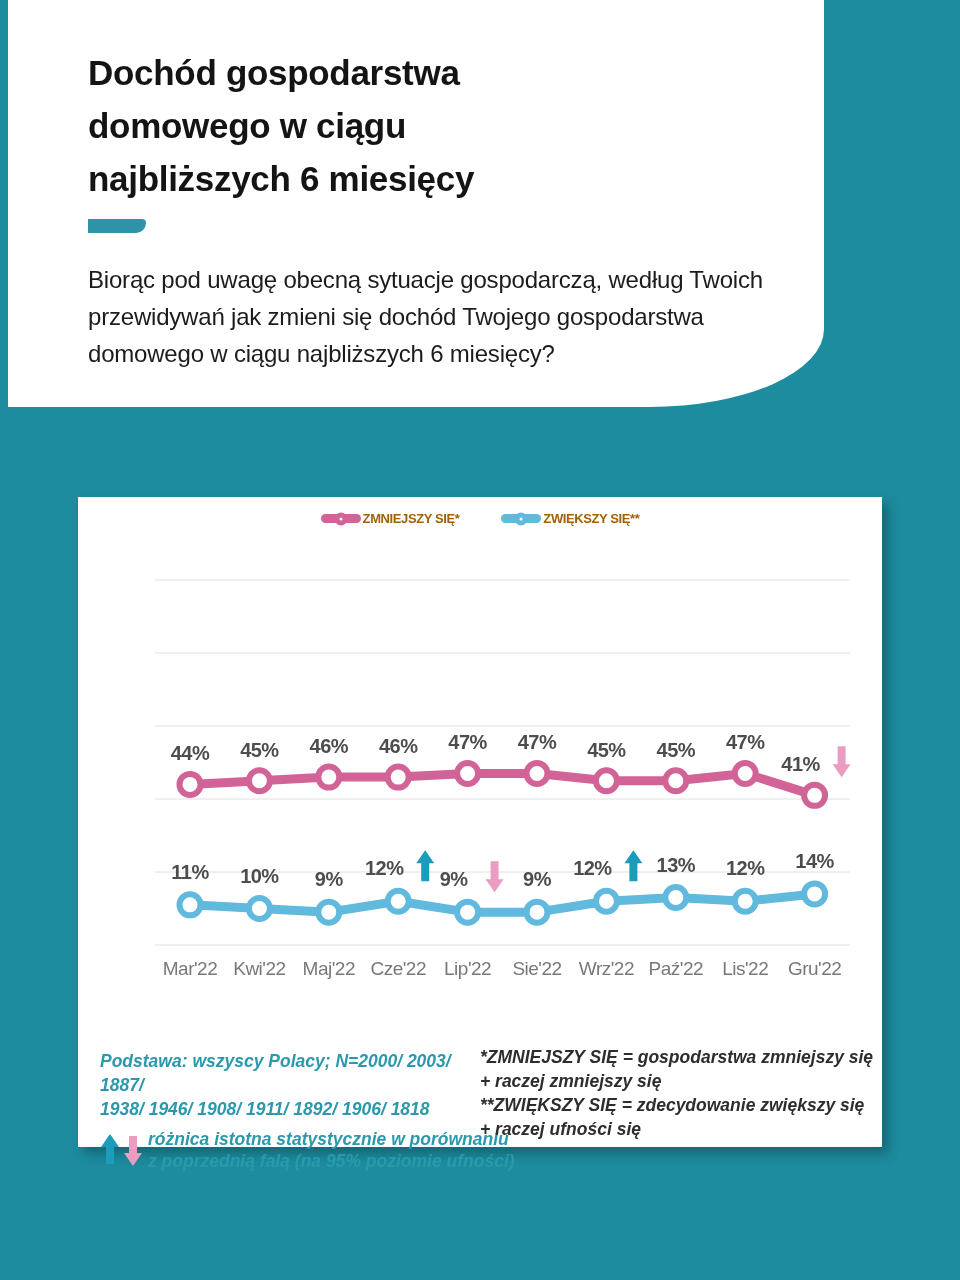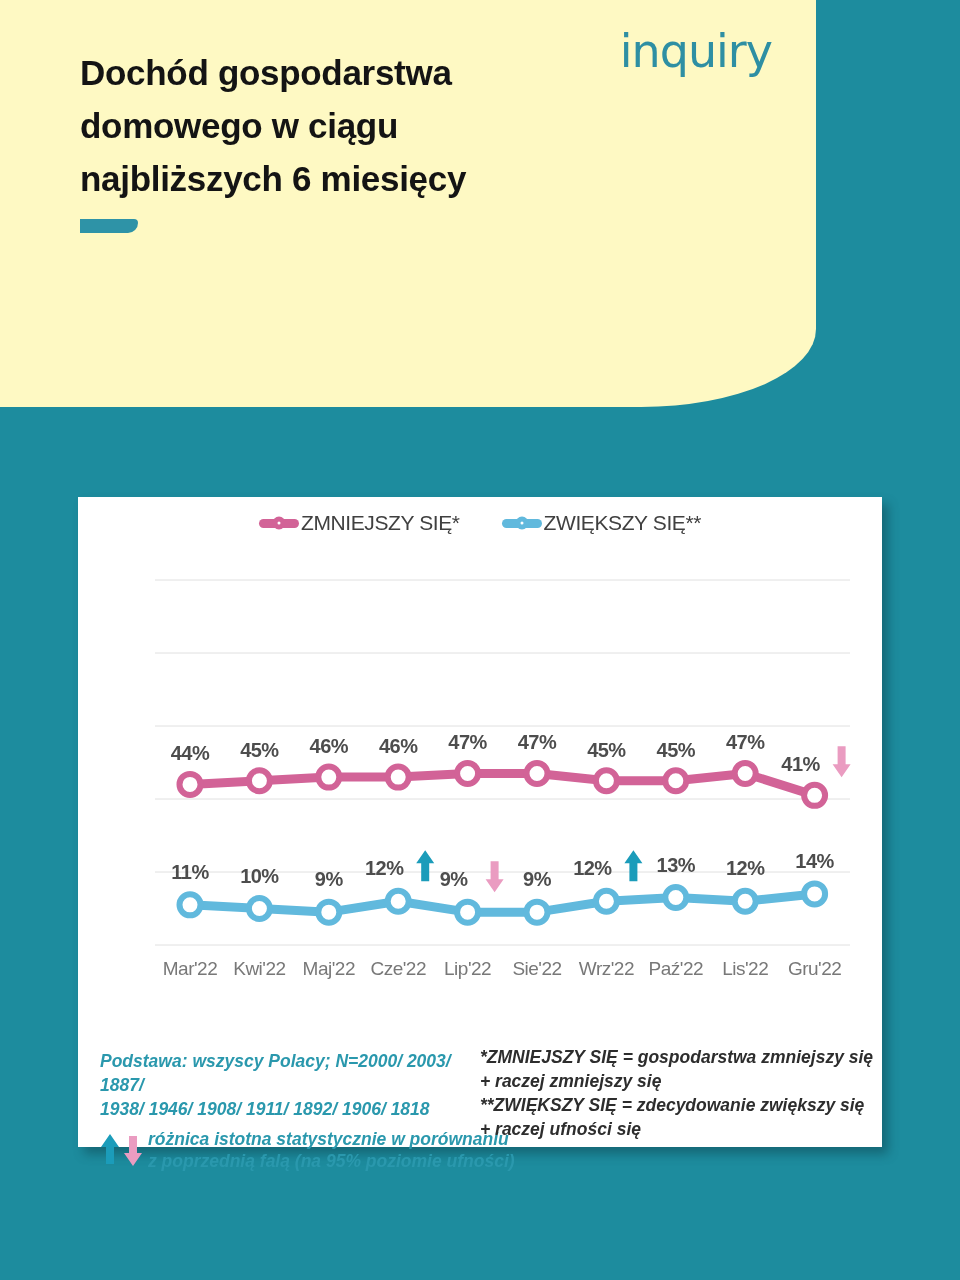--- a/index.html
+++ b/index.html
@@ -1,40 +1,40 @@
 <!DOCTYPE html>
 <html><head>
 <meta charset="utf-8">
 <style>
   * { margin:0; padding:0; box-sizing:border-box; }
   body { font-family:"Liberation Sans", sans-serif; }
   .page { position:relative; width:960px; height:1280px; background:#1d8c9e; overflow:hidden; }
 
-  .header { position:absolute; left:0; top:0; width:816px; height:407px; background:#fef9c3;
+  .header { position:absolute; left:8px; top:0; width:816px; height:407px; background:#ffffff;
             border-bottom-right-radius:175px 78px; }
   .logo { position:absolute; right:44px; top:24px; font-size:46px; font-weight:400;
           letter-spacing:-1px; color:#2e8fa3; font-family:"DejaVu Sans", sans-serif; }
   .title { position:absolute; left:80px; top:46px; font-size:35px; font-weight:700;
            color:#141414; line-height:53px; letter-spacing:-0.3px; }
   .accent-bar { position:absolute; left:80px; top:219px; width:58px; height:14px;
                 background:#2e93a7; border-radius:0 6px 15px 0; }
   .question { position:absolute; left:80px; top:261px; font-size:24px; color:#1c1c1c;
               line-height:37px; letter-spacing:-0.2px; }
 
   .card { position:absolute; left:78px; top:497px; width:804px; height:650px; background:#ffffff;
           box-shadow:6px 7px 10px rgba(10,60,70,0.45); }
 
   .legend { position:absolute; left:0; top:14px; width:804px; display:flex; justify-content:center;
             align-items:center; gap:42px; }
   .legend-item { display:flex; align-items:center; gap:2px; }
   .legend-marker { position:relative; width:40px; height:9px; border-radius:5px; }
   .legend-marker .dot { position:absolute; left:50%; top:50%; width:13px; height:13px;
                         transform:translate(-50%,-50%); background:#fff; border-radius:50%;
                         border:5px solid currentColor; }
-  .legend-label { font-size:21px; font-weight:400; color:#404040; letter-spacing:-0.4px; }
+  .legend-label { font-size:13px; font-weight:700; color:#a16207; letter-spacing:-0.4px; }
 
   .chart-svg { position:absolute; left:0; top:0; }
 
   .foot-base { position:absolute; left:22px; top:552px; width:395px; font-size:17.5px;
                font-style:italic; font-weight:700; color:#2a98ad; line-height:24px; }
   .foot-sig  { position:absolute; left:22px; top:604px; width:420px;margin-top:27px; }
   .foot-sig .arrows { position:absolute; left:0; top:4px; }
   .foot-sig .sig-text { margin-left:48px; font-size:17.5px; font-style:italic; font-weight:700;
                         color:#2a98ad; line-height:22px; }
   .foot-notes { position:absolute; left:402px; top:548px; width:400px; font-size:17.5px;
@@ -45,22 +45,26 @@
 <body>
 
 <div class="page">
 
   <div class="header">
     <div class="title">
       <div>Dochód gospodarstwa</div>
       <div>domowego w ciągu</div>
       <div>najbliższych 6 miesięcy</div>
     </div>
-    <div class="logo">inquiry</div>
     <div class="accent-bar"></div>
+    <div class="question">
+      <div>Biorąc pod uwagę obecną sytuacje gospodarczą, według Twoich</div>
+      <div>przewidywań jak zmieni się dochód Twojego gospodarstwa</div>
+      <div>domowego w ciągu najbliższych 6 miesięcy?</div>
+    </div>
   </div>
 
   <div class="card">
 
     <div class="legend">
       <div class="legend-item">
         <span class="legend-marker" id="legend-marker-0" style="background: rgb(210, 99, 151); color: rgb(210, 99, 151);">
             <span class="dot"></span>
           </span>
         <span class="legend-label">ZMNIEJSZY SIĘ*</span>

